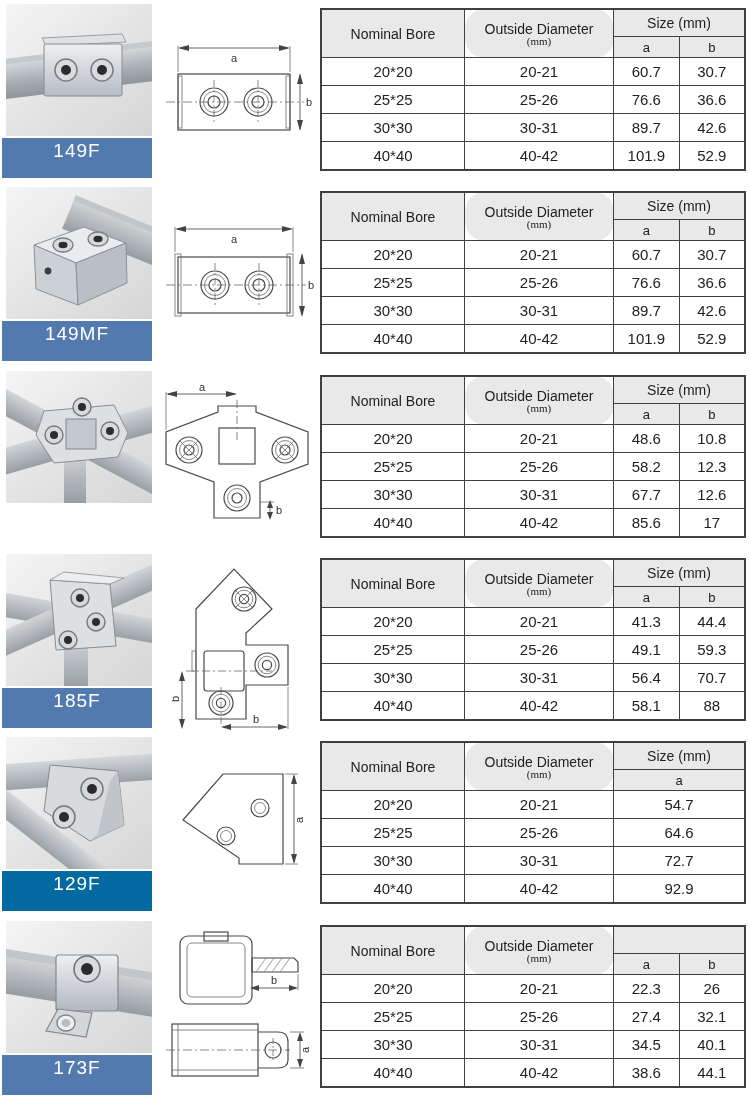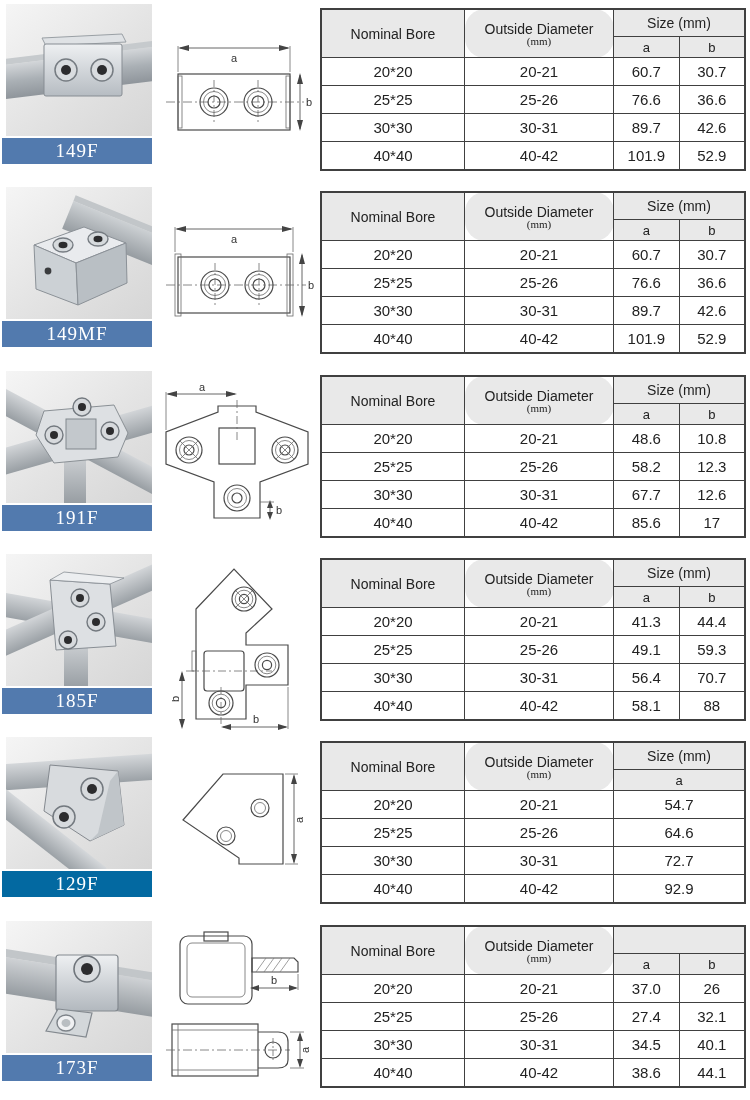--- a/index.html
+++ b/index.html
@@ -1,22 +1,22 @@
 <!DOCTYPE html>
 <html><head>
 <meta charset="utf-8">
 <style>
   html,body{margin:0;padding:0;background:#ffffff;}
   .page{position:relative;width:750px;height:1100px;background:#fff;overflow:hidden;
         font-family:"Liberation Sans",sans-serif;color:#222;}
   .prod-row{position:absolute;left:0;width:750px;height:183px;}
   .photo{position:absolute;left:6px;top:4px;width:146px;height:132px;
          background:linear-gradient(140deg,#f5f5f5 0%,#e3e3e3 55%,#d6d6d6 100%);overflow:hidden;}
-  .code-bar{position:absolute;left:2px;top:138px;width:150px;height:26px;
-            color:#fff;font-size:19px;line-height:26px;text-align:center;letter-spacing:1px;font-family:Liberation Serif, serif;}
+  .code-bar{position:absolute;left:2px;top:138px;width:150px;height:40px;
+            color:#fff;font-size:19px;line-height:26px;text-align:center;letter-spacing:1px;}
   .drawing{position:absolute;left:155px;top:0px;width:164px;height:183px;
            display:flex;align-items:center;justify-content:center;}
   .spec-wrap{position:absolute;left:320px;top:8px;width:507px;}
   table.spec{border-collapse:collapse;width:426px;table-layout:fixed;
              border:2px solid #404040;}
   table.spec th,table.spec td{border:1px solid #404040;text-align:center;vertical-align:middle;
              padding:0;overflow:hidden;}
   table.spec th{background:#e9e9e9;font-weight:normal;font-size:14px;}
   table.spec .hrow1 th{height:26px;}
   table.spec .hrow2 th{height:20px;font-size:13px;}
@@ -247,21 +247,20 @@
         <polygon points="38,40 108,34 122,62 112,86 48,92 30,64" fill="#dde0e3" stroke="#8a9095" stroke-width="1"></polygon>
         <rect x="60" y="48" width="30" height="30" fill="#c3c8cc" stroke="#81878d" stroke-width="1"></rect>
         <circle cx="48" cy="64" r="9" fill="#d7dadd" stroke="#73797f" stroke-width="1.4"></circle>
           <circle cx="48" cy="64" r="4" fill="#2c2c2e"></circle>
         <circle cx="104" cy="60" r="9" fill="#d7dadd" stroke="#73797f" stroke-width="1.4"></circle>
           <circle cx="104" cy="60" r="4" fill="#2c2c2e"></circle>
         <circle cx="76" cy="36" r="9" fill="#d7dadd" stroke="#73797f" stroke-width="1.4"></circle>
           <circle cx="76" cy="36" r="4" fill="#2c2c2e"></circle>
       </svg>
     </div>
-    <div class="code-bar" style="background:#527aae">191F</div>
     <div class="drawing">
       <svg width="162" height="150" viewBox="0 0 162 150">
         <path d="M10,48 L10,80 L58,98 L58,134 L104,134 L104,98 L152,80 L152,48 L100,28 L100,22 L62,22 L62,28 Z" class="dwg-line"></path>
         <rect x="63" y="44" width="36" height="36" class="dwg-line"></rect>
         <line x1="81" y1="16" x2="81" y2="56" class="dwg-thin" stroke-dasharray="8 3 2 3"></line>
         <circle cx="33" cy="66" r="13" class="dwg-line"></circle>
           <circle cx="33" cy="66" r="9.5" class="dwg-thin"></circle>
           <circle cx="33" cy="66" r="5" class="dwg-line"></circle>
         <line x1="24" y1="57" x2="42" y2="75" class="dwg-thin"></line>
           <line x1="42" y1="57" x2="24" y2="75" class="dwg-thin"></line>
@@ -571,21 +570,21 @@
           </tr>
           <tr class="hrow2">
             <th class="ca">a</th>
             <th class="cb">b</th>
           </tr>
         </thead>
         <tbody>
           <tr>
               <td>20*20</td>
               <td>20-21</td>
-              <td>37.0</td>
+              <td>22.3</td>
               <td>26</td>
             </tr>
           <tr>
               <td>25*25</td>
               <td>25-26</td>
               <td>27.4</td>
               <td>32.1</td>
             </tr>
           <tr>
               <td>30*30</td>

